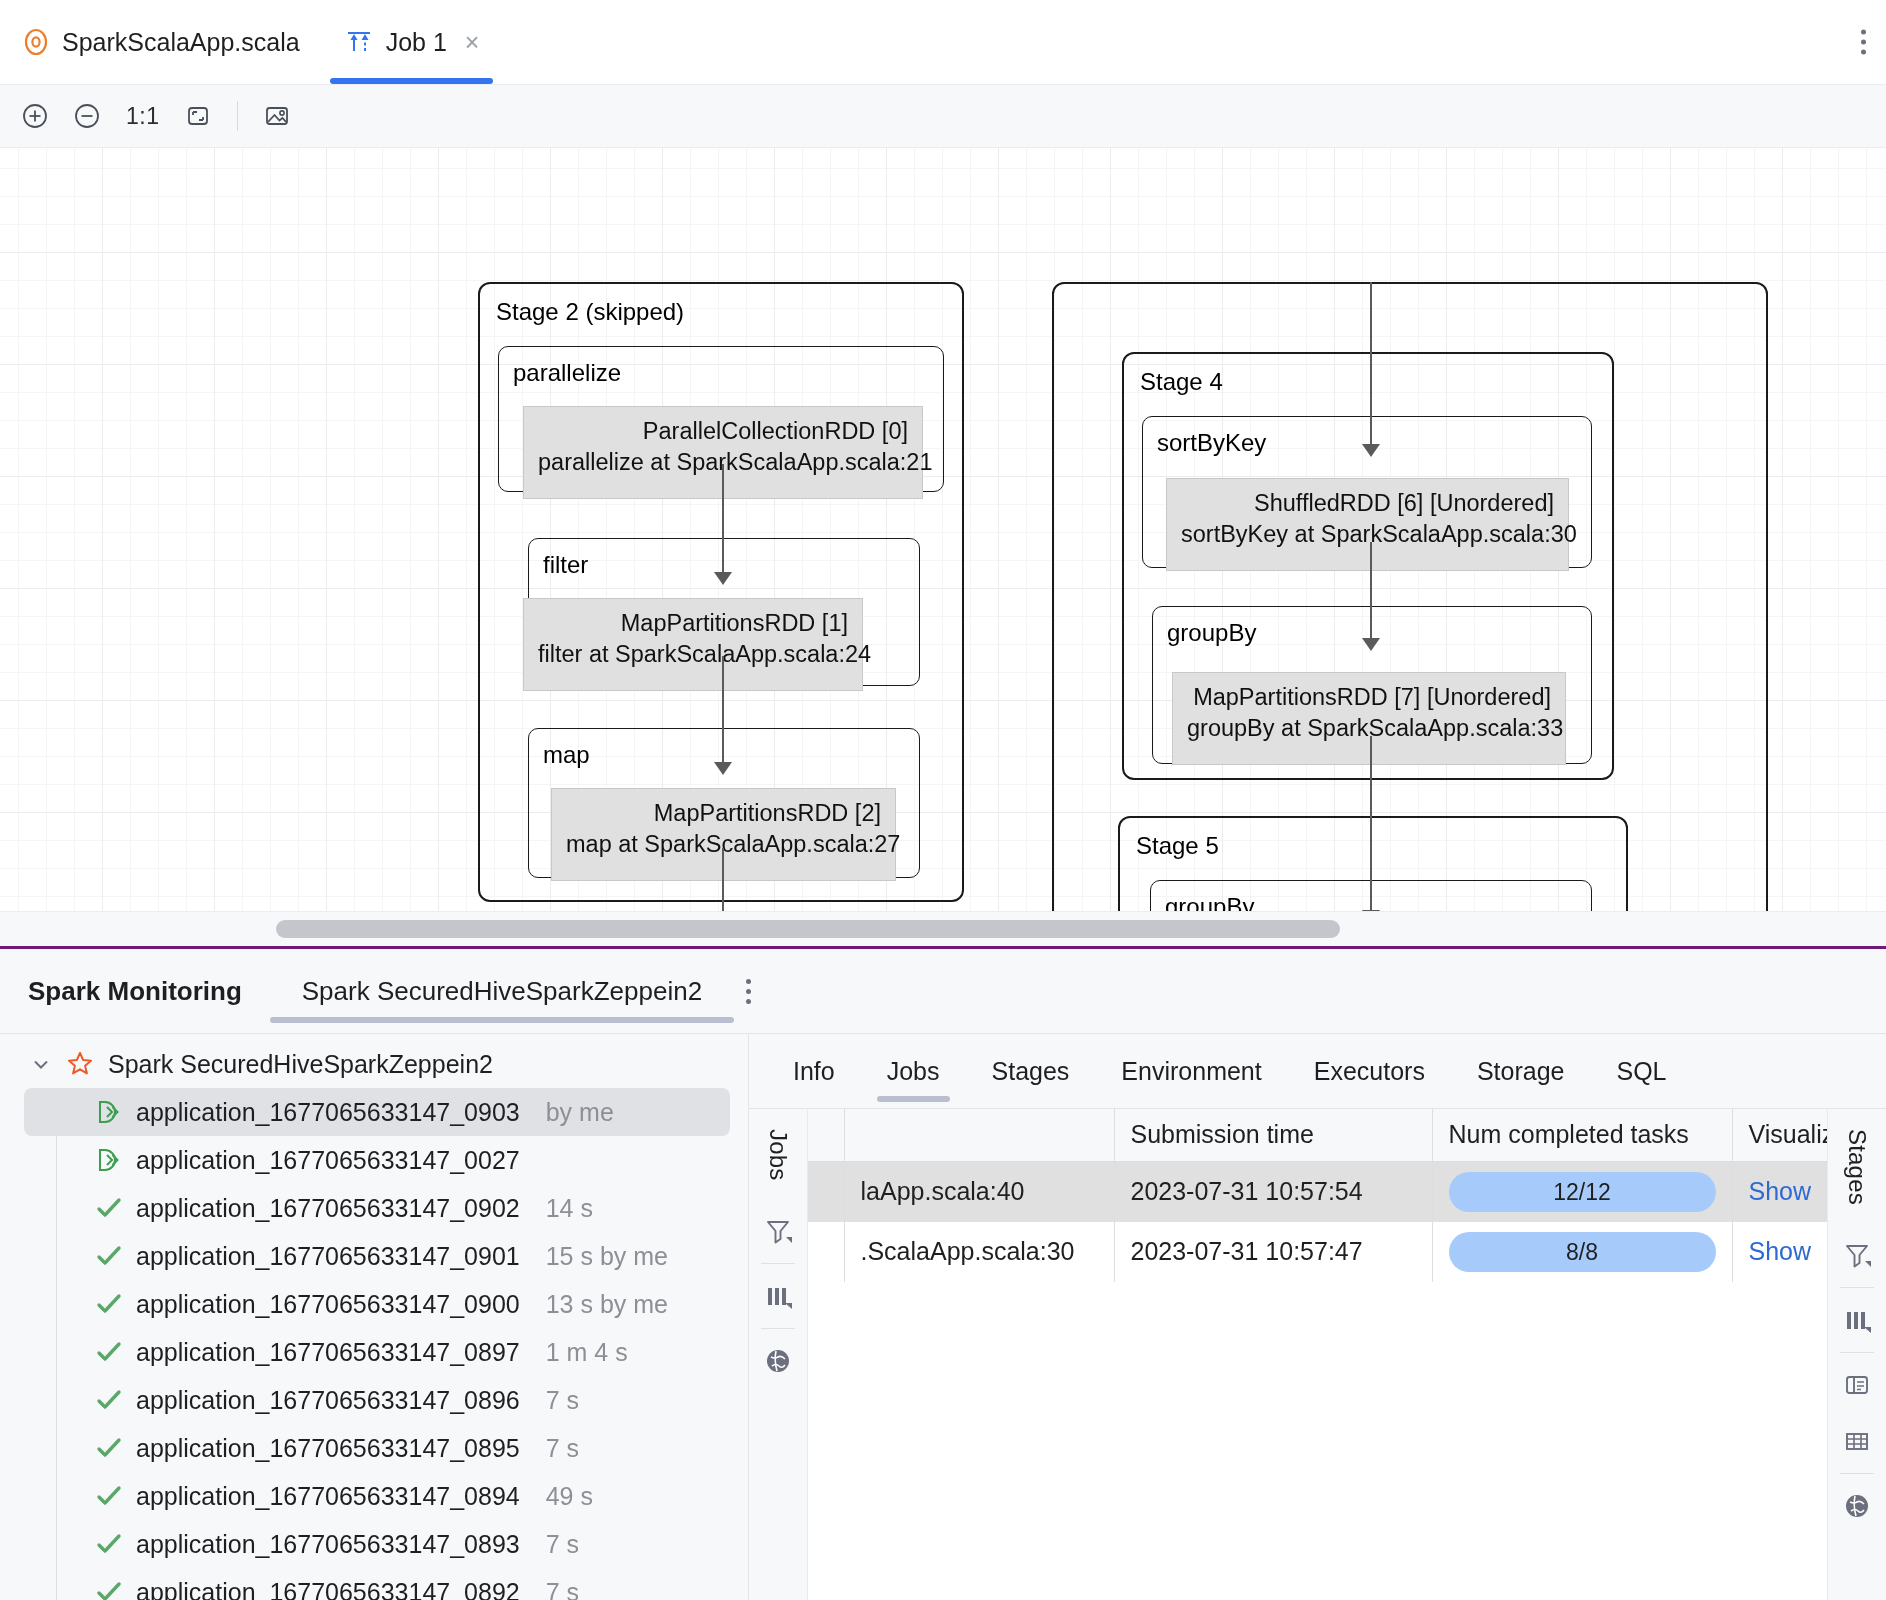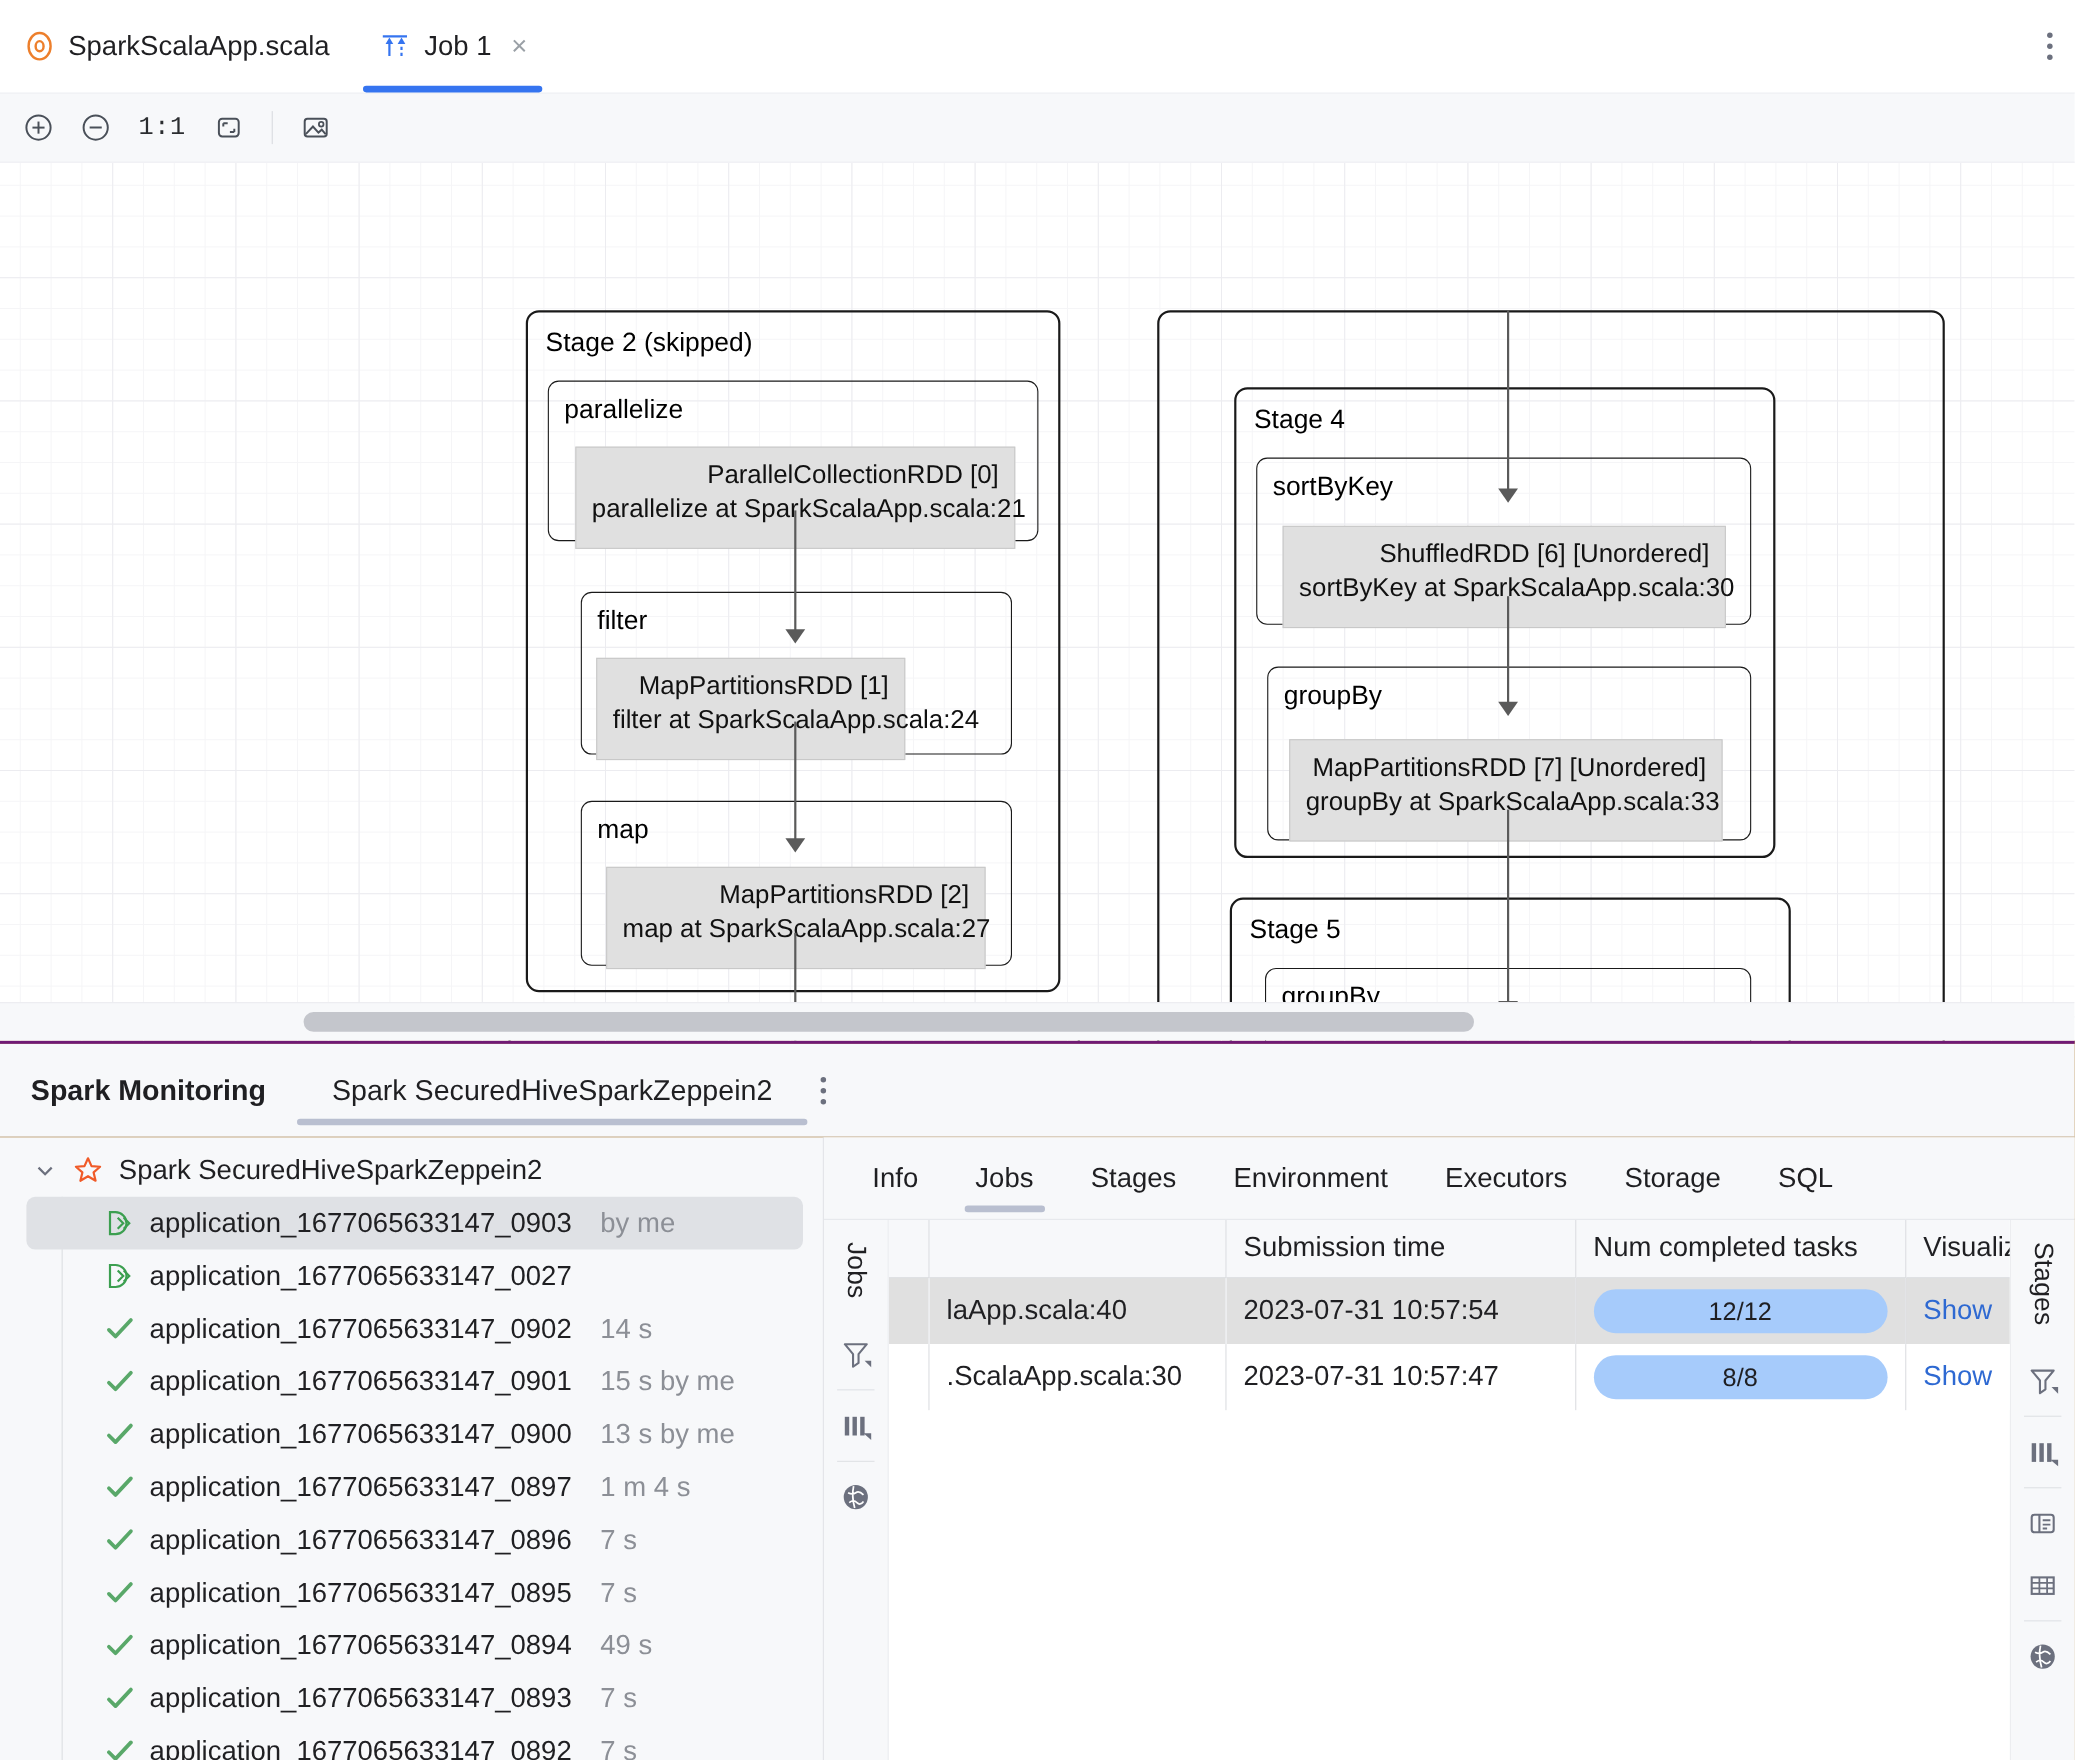--- a/index.html
+++ b/index.html
@@ -19,21 +19,21 @@
   .tab-close{font-size:25px;color:#9aa0a6;margin-left:6px;line-height:1;}
   .scala-ico{width:28px;height:28px;flex:0 0 28px;}
   .job-ico{width:30px;height:26px;flex:0 0 30px;}
   .kebab-top{position:absolute;right:20px;top:50%;transform:translateY(-50%);display:flex;flex-direction:column;gap:5px;align-items:center;}
   .kebab-top i{width:5px;height:5px;border-radius:50%;background:#6c707e;display:block;}
 
   
   .gtoolbar{height:62px;flex:0 0 62px;display:flex;align-items:center;gap:6px;padding:0 12px;
     background:#f7f8fa;border-top:1px solid #ebecf0;border-bottom:1px solid #ebecf0;}
   .gbtn{width:46px;height:46px;display:flex;align-items:center;justify-content:center;border-radius:6px;}
-  .ratio{font-size:23px;color:#2b2d30;padding:0 10px;letter-spacing:.5px;font-family:Liberation Mono, monospace;}
+  .ratio{font-size:23px;color:#2b2d30;padding:0 10px;letter-spacing:.5px;}
   .tsep{width:1px;height:30px;background:#d9dbe0;margin:0 10px;}
 
   
   .canvas-wrap{flex:0 0 798px;position:relative;background:#ffffff;overflow:hidden;text-align:right;}
   .grid{position:absolute;inset:0;
     background-image:
       linear-gradient(to right,#ececf0 1px,transparent 1px),
       linear-gradient(to bottom,#ececf0 1px,transparent 1px),
       linear-gradient(to right,#f5f5f7 1px,transparent 1px),
       linear-gradient(to bottom,#f5f5f7 1px,transparent 1px);
@@ -190,21 +190,21 @@
       <div class="boxtitle" style="left:14px;top:12px;">parallelize</div>
     </div>
     <div class="rdd" style="left:523px;top:258px;width:400px;">
       <div>ParallelCollectionRDD [0]</div>
       <div>parallelize at SparkScalaApp.scala:21</div>
     </div>
 
     <div class="node opbox" style="left:528px;top:390px;width:392px;height:148px;">
       <div class="boxtitle" style="left:14px;top:12px;">filter</div>
     </div>
-    <div class="rdd" style="left:542px;top:450px;width:281px;">
+    <div class="rdd" style="left:523px;top:450px;width:340px;">
       <div>MapPartitionsRDD [1]</div>
       <div>filter at SparkScalaApp.scala:24</div>
     </div>
 
     <div class="node opbox" style="left:528px;top:580px;width:392px;height:150px;">
       <div class="boxtitle" style="left:14px;top:12px;">map</div>
     </div>
     <div class="rdd" style="left:551px;top:640px;width:345px;">
       <div>MapPartitionsRDD [2]</div>
       <div>map at SparkScalaApp.scala:27</div>

